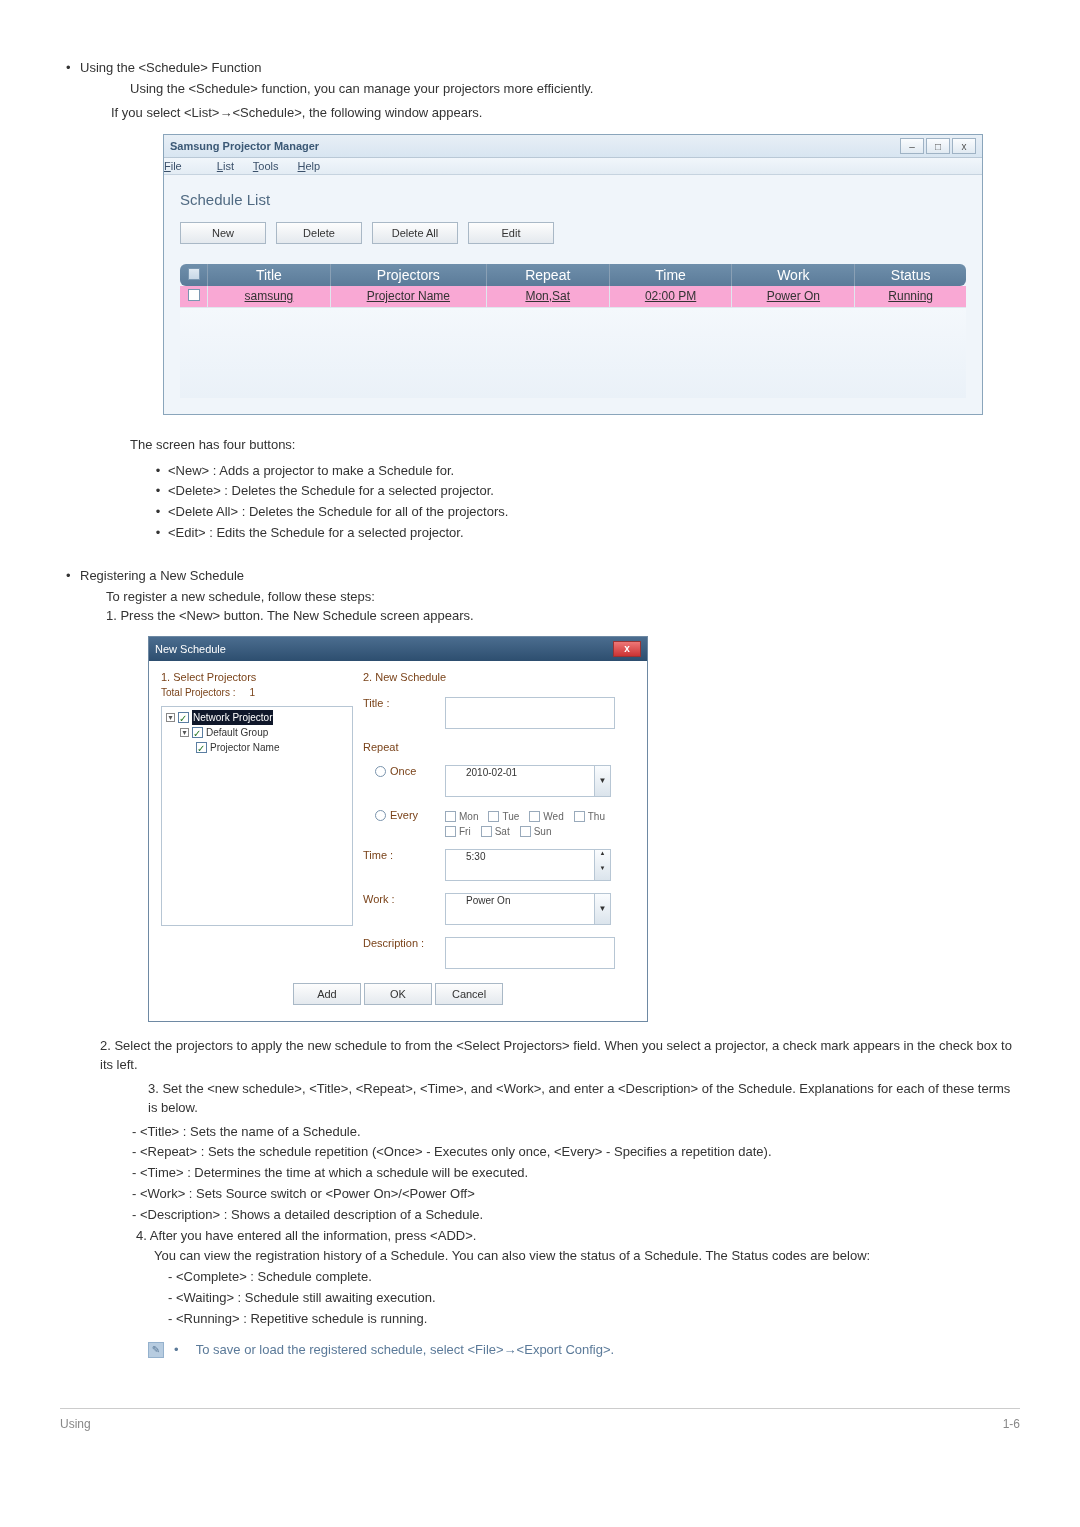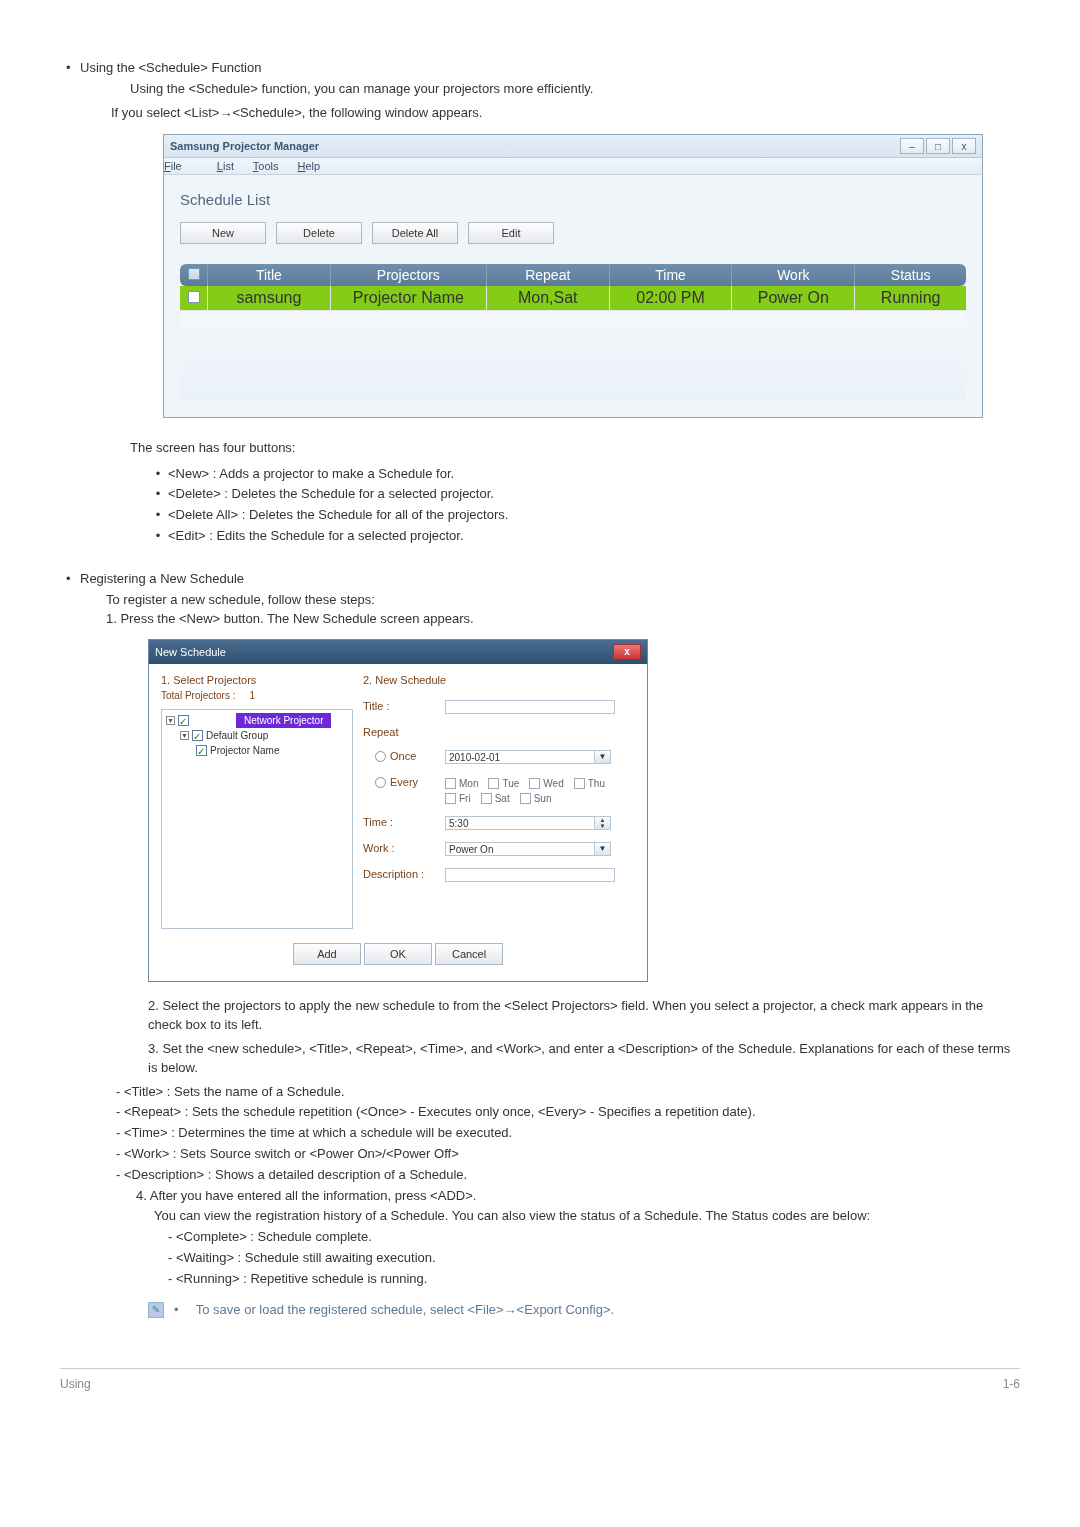--- a/index.html
+++ b/index.html
@@ -12,21 +12,21 @@
     padding: 60px 60px 20px 60px;
     width: 1080px;
   }
   .outer-bullet { display: flex; margin-bottom: 4px; }
   .outer-bullet .dot { width: 20px; text-align: left; padding-left: 6px; }
   .indent1 { margin-left: 70px; margin-bottom: 4px; line-height: 1.5; }
   .indent2 { margin-left: 90px; margin-bottom: 4px; line-height: 1.5; }
   .sub-bullet { display: flex; line-height: 1.6; }
   .sub-bullet .dot { width: 20px; text-align: center; }
   .sub-list { margin-left: 88px; margin-top: 6px; }
-  .dash-list { margin-left: 56px; line-height: 1.6; }
+  .dash-list { margin-left: 72px; line-height: 1.6; }
   .dash-list2 { margin-left: 108px; line-height: 1.6; }
 
   
   .win1 {
     width: 820px;
     margin: 12px 0 12px 103px;
     border: 1px solid #8aa5bb;
     font-size: 11px;
     background: #f3f7fb;
   }
@@ -67,21 +67,21 @@
   }
   .ghead { display: flex; background: linear-gradient(#6f8fab,#5b7b99); color: #fff; font-size: 14px; border-radius: 6px; }
   .ghead div, .grow div { padding: 3px 0; text-align: center; }
   .c0 { width: 28px; border-right: 1px solid #8aa0b5; }
   .c1 { flex: 1.1; border-right: 1px solid #8aa0b5; }
   .c2 { flex: 1.4; border-right: 1px solid #8aa0b5; }
   .c3 { flex: 1.1; border-right: 1px solid #8aa0b5; }
   .c4 { flex: 1.1; border-right: 1px solid #8aa0b5; }
   .c5 { flex: 1.1; border-right: 1px solid #8aa0b5; }
   .c6 { flex: 1.0; }
-  .grow { display: flex; font-size: 16px; background: #84cc16; color: #333; border-bottom: 1px solid #e0e7ee; }
+  .grow { display: flex; font-size: 12px; background: #f9a8d4; color: #333; border-bottom: 1px solid #e0e7ee; text-decoration: underline; }
   .grow div { border-right: 1px solid #dfe7ee; }
   .grow .c6 { border-right: none; }
   .chkicon { width: 12px; height: 12px; border: 1px solid #7a97b1; display: inline-block; background: #fff; }
 
   
   .win2 {
     width: 500px;
     margin: 10px 0 14px 88px;
     border: 1px solid #6e89a3;
     font-size: 11px;
@@ -106,25 +106,25 @@
     border: 1px solid #b7c6d4; height: 220px; padding: 3px 4px;
     font-size: 10px; color: #333; background: #fff;
   }
   .tree-row { display: flex; align-items: center; gap: 3px; white-space: nowrap; line-height: 1.5; }
   .tree-ind1 { padding-left: 0; }
   .tree-ind2 { padding-left: 14px; }
   .tree-ind3 { padding-left: 30px; }
   .tgl { display: inline-block; width: 9px; height: 9px; border: 1px solid #888; font-size: 8px; line-height: 8px; text-align: center; color: #555; }
   .chk { display: inline-block; width: 11px; height: 11px; border: 1px solid #5a7ea2; background: #fff; position: relative; }
   .chk.checked::after { content: "✓"; position: absolute; left: 0; top: -2px; font-size: 10px; color: #2a7a2a; }
-  .sel { background: #6d28d9; color: #fff; padding: 0 8px; margin-left: 44px; }
+  .sel { background: #0f172a; color: #fff; padding: 0 1px; }
 
   .formlbl { color: #7a431a; font-size: 11px; }
   .formgrid { display: grid; grid-template-columns: 70px 1fr; row-gap: 8px; column-gap: 6px; align-items: start; margin-top: 4px; gap: 12px; }
-  .tbox { border: 1px solid #b7c6d4; height: 14px; width: 170px; background: #fff; padding: 1px 3px; font-size: 10px; color: #333; }
+  .tbox { border: 1px solid #b7c6d4; height: 32px; width: 170px; background: #fff; padding: 1px 20px; font-size: 10px; color: #333; }
   .combo { display: flex; }
   .combo .arrow { width: 16px; border: 1px solid #b7c6d4; border-left: none; background: linear-gradient(#fafcfe,#dbe4ec); display: flex; align-items: center; justify-content: center; font-size: 8px; }
   .radio { display:inline-block; width:11px; height:11px; border:1px solid #7a94ad; border-radius:50%; margin-right:4px; vertical-align:middle; }
   .days { display: flex; flex-wrap: wrap; gap: 4px 10px; font-size: 10px; color: #666; margin-top: 2px; width: 190px; }
   .days label { display: flex; align-items: center; gap: 3px; }
   .ck { display:inline-block; width:11px; height:11px; border:1px solid #9ab; background:#fff; }
   .spin .arrow { width: 16px; border: 1px solid #b7c6d4; border-left: none; background: linear-gradient(#fafcfe,#dbe4ec); display:flex; flex-direction:column; }
   .spin .arrow span { flex:1; font-size:6px; text-align:center; line-height:1; }
   .w2-foot { text-align: center; padding: 14px 0 16px; }
   .w2-foot .btn { min-width: 68px; }
@@ -327,21 +327,21 @@
       </div>
     </div>
   </div>
   <div class="w2-foot">
     <span class="btn">Add</span>
     <span class="btn">OK</span>
     <span class="btn">Cancel</span>
   </div>
 </div>
 
-<div class="indent2" style="margin-left:88px">2. Select the projectors to apply the new schedule to from the &lt;Select Projectors&gt; field. When you select a projector, a check mark appears in the check box to its left.</div>
+<div class="indent2" style="margin-left:40px">2. Select the projectors to apply the new schedule to from the &lt;Select Projectors&gt; field. When you select a projector, a check mark appears in the check box to its left.</div>
 <div class="indent2" style="margin-left:88px">3. Set the &lt;new schedule&gt;, &lt;Title&gt;, &lt;Repeat&gt;, &lt;Time&gt;, and &lt;Work&gt;, and enter a &lt;Description&gt; of the Schedule. Explanations for each of these terms is below.</div>
 <div class="dash-list">- &lt;Title&gt; : Sets the name of a Schedule.</div>
 <div class="dash-list">- &lt;Repeat&gt; : Sets the schedule repetition (&lt;Once&gt; - Executes only once, &lt;Every&gt; - Specifies a repetition date).</div>
 <div class="dash-list">- &lt;Time&gt; : Determines the time at which a schedule will be executed.</div>
 <div class="dash-list">- &lt;Work&gt; : Sets Source switch or &lt;Power On&gt;/&lt;Power Off&gt;</div>
 <div class="dash-list">- &lt;Description&gt; : Shows a detailed description of a Schedule.</div>
 <div style="margin-left:76px; line-height:1.6">4. After you have entered all the information, press &lt;ADD&gt;.</div>
 <div style="margin-left:94px; line-height:1.6">You can view the registration history of a Schedule. You can also view the status of a Schedule. The Status codes are below:</div>
 <div class="dash-list2">- &lt;Complete&gt; : Schedule complete.</div>
 <div class="dash-list2">- &lt;Waiting&gt; : Schedule still awaiting execution.</div>

